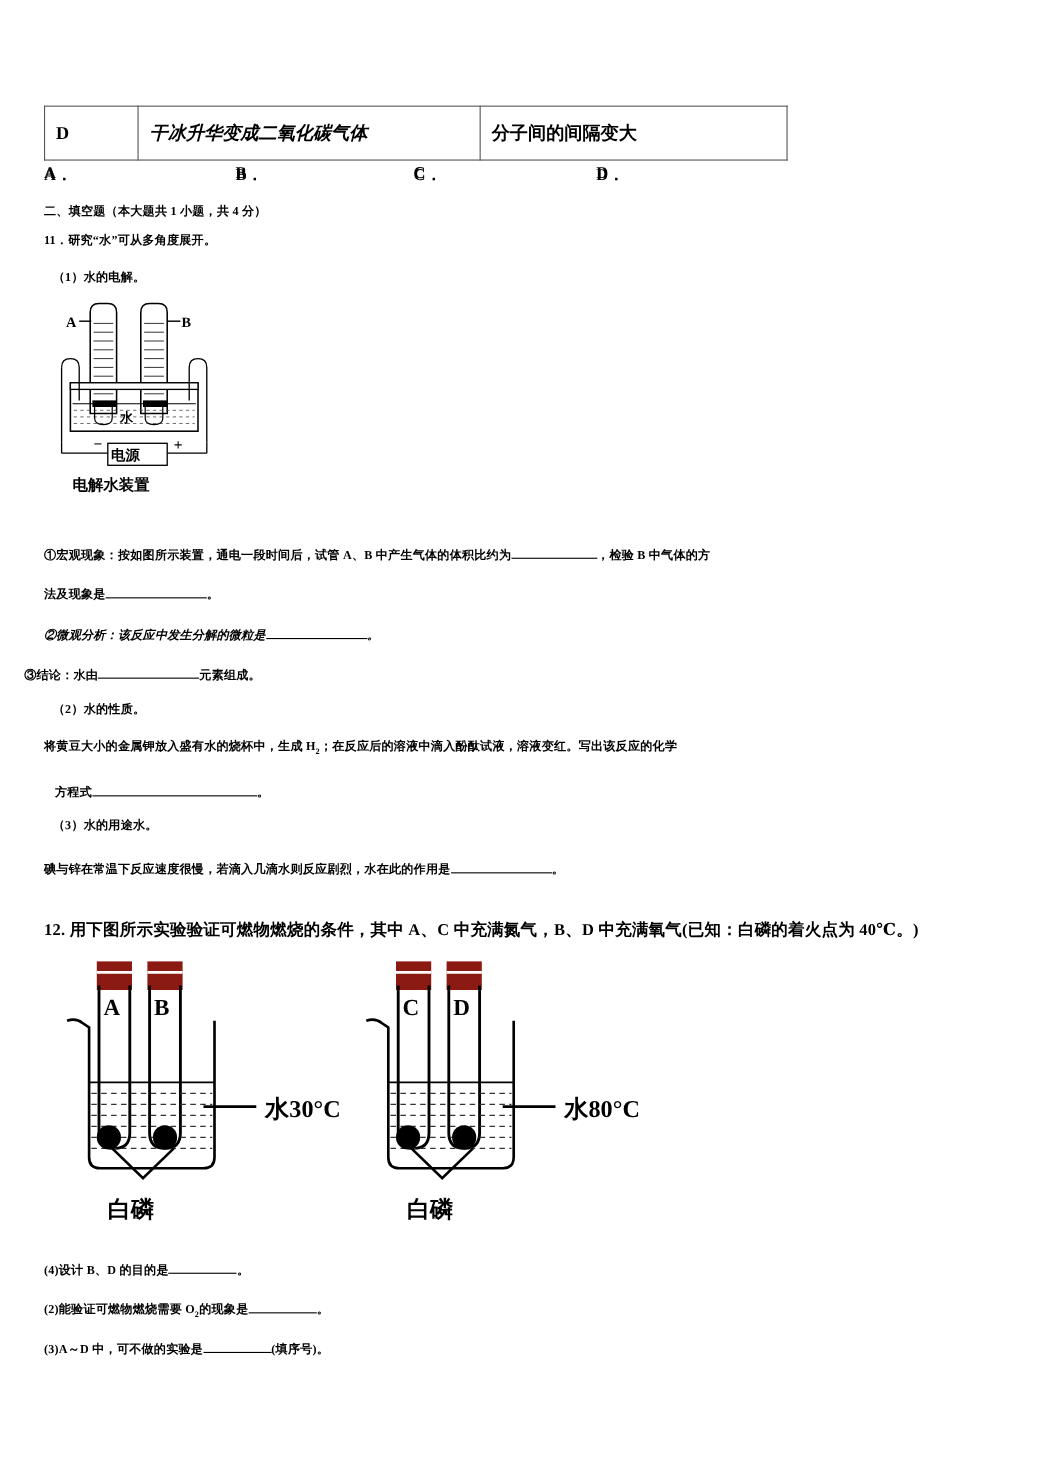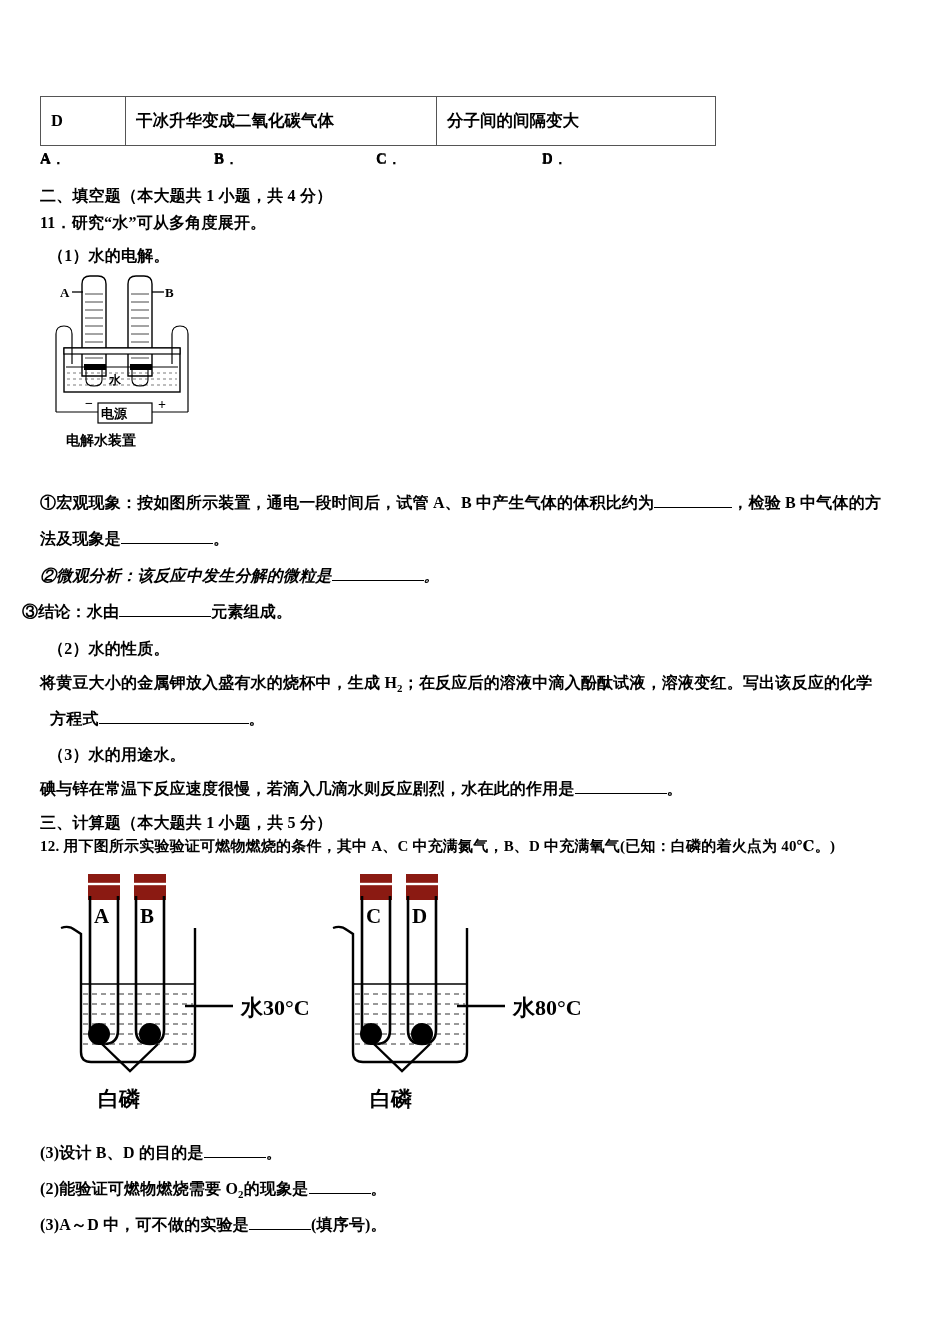--- a/index.html
+++ b/index.html
@@ -34,21 +34,21 @@
     border: 1px solid #555555;
     height: 44px;
     vertical-align: middle;
     font-size: 16.5px;
     font-weight: bold;
     font-family: "Liberation Serif", "DejaVu Serif", serif;
     padding: 2px 10px;
     line-height: 1.2;
   }
   .col-label { width: 64px; text-align: left; padding-left: 12px; }
-  .col-mid   { width: 290px; }
+  .col-mid   { width: 290px; font-style: italic; }
   .col-right { width: 258px; }
 
   
   .choices {
     position: absolute;
     left: 40px;
     top: 150px;
     width: 640px;
     height: 22px;
     font-size: 15px;
@@ -60,21 +60,21 @@
     white-space: nowrap;
   }
   .ch-a { left: 0px; }
   .ch-b { left: 174px; }
   .ch-c { left: 336px; }
   .ch-d { left: 502px; }
 
   
   .tline {
     position: absolute;
-    font-size: 16px;
+    font-size: 11px;
     font-weight: bold;
     line-height: 1.35;
     white-space: nowrap;
     letter-spacing: 0.2px;
   }
   .blank {
     display: inline-block;
     border-bottom: 1.3px solid #000;
     vertical-align: baseline;
     height: 15px;
@@ -234,21 +234,20 @@
   </div>
   <div class="tline" style="left:40px; top:708px;margin-left:10px;">
     <span>方程式</span><span class="blank b-xl"></span><span>。</span>
   </div>
 
   <div class="tline" style="left:48px; top:744px;">（3）水的用途水。</div>
   <div class="tline" style="left:40px; top:778px;">
     <span>碘与锌在常温下反应速度很慢，若滴入几滴水则反应剧烈，水在此的作用是</span><span class="blank b-lg"></span><span>。</span>
   </div>
 
-  <div class="tline" style="left:40px; top:812px;">三、计算题（本大题共 1 小题，共 5 分）</div>
   <div class="tline" style="left:40px; top:836px; font-size:15px;">12. 用下图所示实验验证可燃物燃烧的条件，其中 A、C 中充满氮气，B、D 中充满氧气(已知：白磷的着火点为 40℃。)</div>
 
   <div class="fig-combust">
     <svg width="560" height="260" viewBox="0 0 560 260">
 
       <g>
 
         <rect x="33" y="8" width="32" height="26" fill="#8B1A12"></rect>
         <line x1="33" y1="18" x2="65" y2="18" stroke="#ffffff" stroke-width="2.4"></line>
         <rect x="79" y="8" width="32" height="26" fill="#8B1A12"></rect>
@@ -310,21 +309,21 @@
         <ellipse cx="95" cy="168" rx="11" ry="11" fill="#000"></ellipse>
         <path d="M47 178 L75 205 L103 178" fill="none" stroke="#000" stroke-width="2.4"></path>
         <text x="43" y="240" font-family="'Liberation Serif',serif" font-size="21" font-weight="bold">白磷</text>
         <line x1="130" y1="140" x2="178" y2="140" stroke="#000" stroke-width="2.6"></line>
         <text x="186" y="149" font-family="'Liberation Serif',serif" font-size="22" font-weight="bold">水80°C</text>
       </g>
     </svg>
   </div>
 
   <div class="tline" style="left:40px; top:1142px;">
-    <span>(3)设计 B、D 的目的是</span><span class="blank b-sm"></span><span>。</span>
+    <span>(4)设计 B、D 的目的是</span><span class="blank b-sm"></span><span>。</span>
   </div>
   <div class="tline" style="left:40px; top:1178px;">
     <span>(2)能验证可燃物燃烧需要 O</span><sub>2</sub><span>的现象是</span><span class="blank b-sm"></span><span>。</span>
   </div>
   <div class="tline" style="left:40px; top:1214px;text-align:right;">
     <span>(3)A～D 中，可不做的实验是</span><span class="blank b-sm"></span><span>(填序号)。</span>
   </div>
 
 </div>
 

